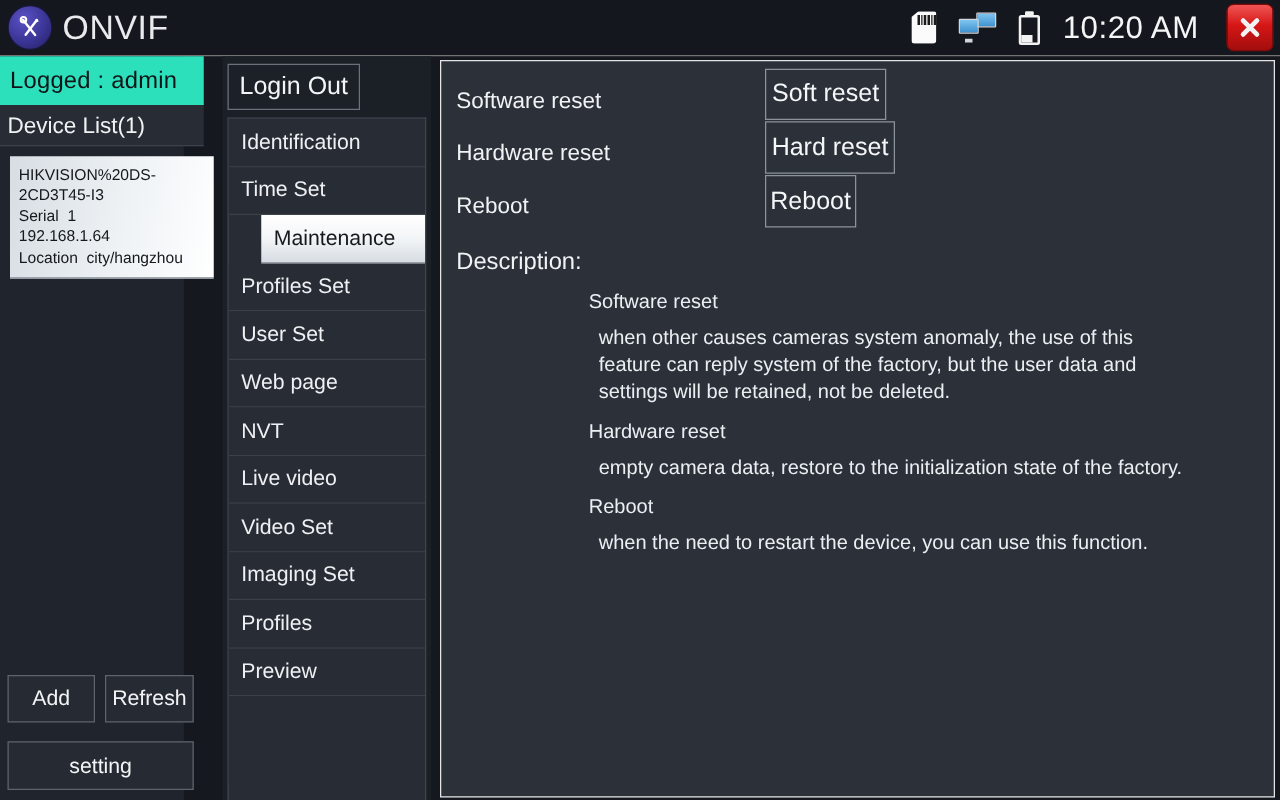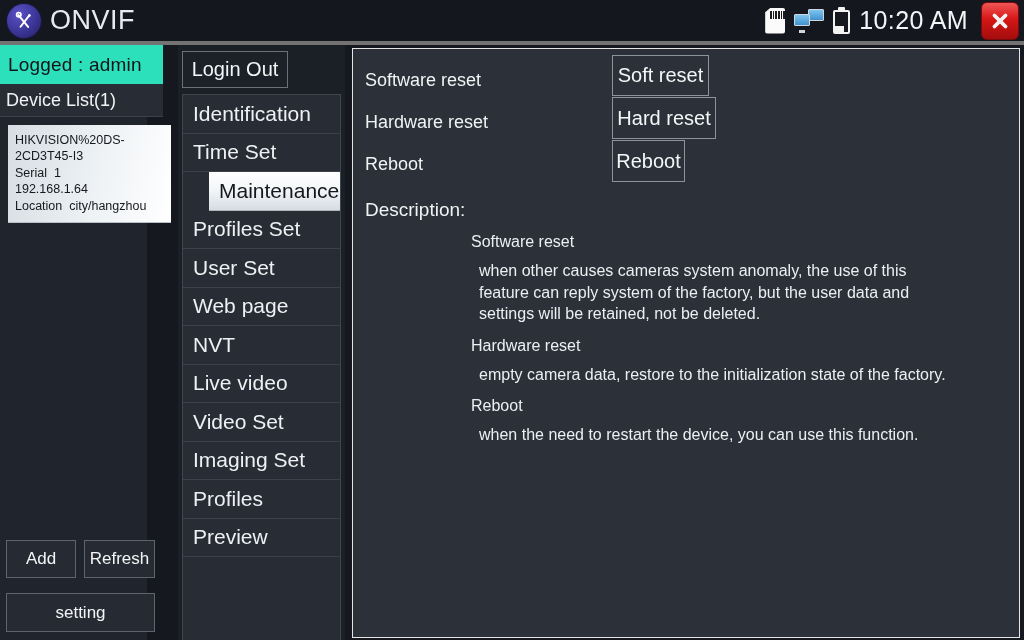--- a/index.html
+++ b/index.html
@@ -9,35 +9,35 @@
     font-family: "Liberation Sans", sans-serif;
     overflow: hidden;
   }
   #app { position: relative; width: 1024px; height: 640px; background: #15181e; }
 
   
   .statusbar {
     position: absolute; left: 0; top: 0; width: 1024px; height: 45px;
     background: #14171d;
     display: flex; align-items: center;
-    border-bottom: 4px solid #737373;
+    border-bottom: 1px solid #737373;
   }
   .brand { display: flex; align-items: center; gap: 9px; padding-left: 7px; }
   .brand-logo {
     width: 34px; height: 34px; border-radius: 50%;
     background: radial-gradient(circle at 35% 30%, #5a52c4 0%, #3b3596 55%, #241f63 100%);
     box-shadow: 0 0 0 1px #1b1840;
     display: flex; align-items: center; justify-content: center;
   }
   .brand-logo svg { display: block; }
   .brand-name {
     color: #e8eaed; font-size: 27px; letter-spacing: 0.5px; font-weight: 400;
   }
   .status-right {
-    margin-left: auto; display: flex; align-items: center; gap: 9px; padding-right: 5px;
+    margin-left: auto; display: flex; align-items: center; gap: 18px; padding-right: 5px;
   }
   .ic-sd { width: 20px; height: 26px; position: relative; }
   .ic-sd .body {
     position: absolute; inset: 0; background: #fbfbfb;
     border-radius: 2px 2px 3px 3px;
     clip-path: polygon(0 18%, 28% 0, 100% 0, 100% 100%, 0 100%);
   }
   .ic-sd .pins { position: absolute; left: 5px; top: 3px; display: flex; gap: 1px; }
   .ic-sd .pins i { display: block; width: 1.6px; height: 8px; background: #1c1c1c; }
   .ic-net { width: 30px; height: 24px; position: relative; }
@@ -125,21 +125,21 @@
     font-size: 20px; font-family: inherit;
     display: flex; align-items: center; justify-content: center;
     cursor: pointer;
   }
   .menu-list {
     position: absolute; left: 4px; top: 49px; width: 159px; height: 546px;
     background: #282c34; border: 1px solid #3f454e; border-bottom: none;
   }
   .menu-item {
     height: 38.5px; display: flex; align-items: center; padding-left: 10px;
-    color: #eef0f3; font-size: 21px;
+    color: #eef0f3; font-size: 17px;
     border-bottom: 1px solid #3b414a;
     background: #282c34;
     cursor: pointer;
   }
   .menu-item.selected {
     background: linear-gradient(#ffffff 0%, #f2f5f7 50%, #d6dce2 100%);
     color: #15181c;
     border-bottom: 1px solid #aeb5bd;
     margin-left: 26px;
   }

